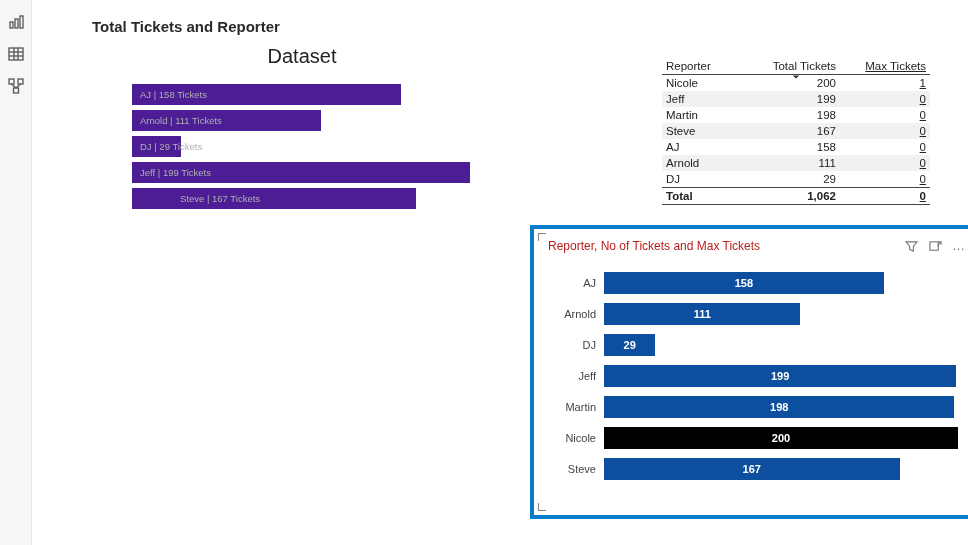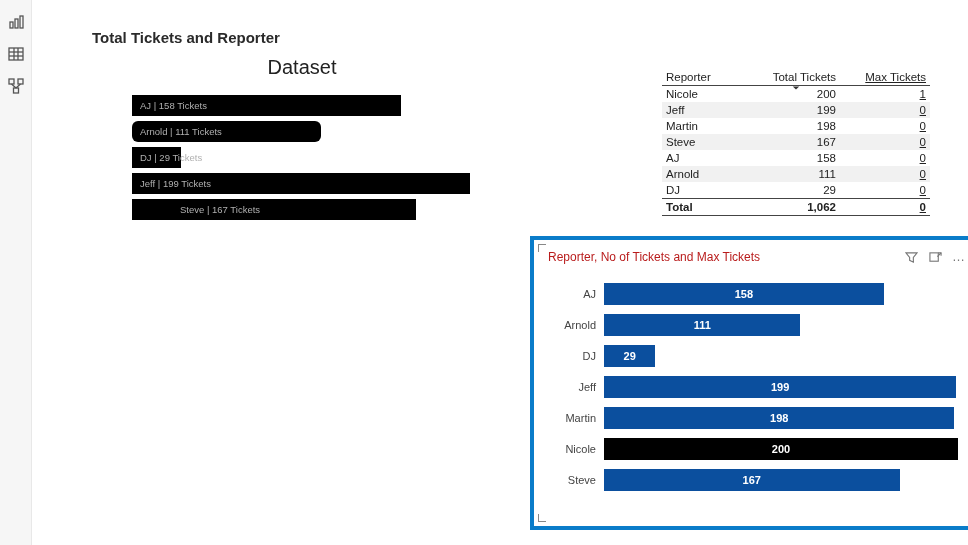--- a/index.html
+++ b/index.html
@@ -30,21 +30,20 @@
       justify-content: center;
       cursor: pointer;
       color: #555;
     }
     .rail-icon svg { width: 16px; height: 16px; stroke: #555; fill: none; stroke-width: 1.3; }
 
     .canvas {
       position: absolute;
       left: 32px; top: 0; right: 0; bottom: 0;
       padding: 18px 30px 0 60px;
-      margin-top: 11px;
     }
 
     .title-a {
       font-size: 15px;
       font-weight: 600;
       color: #2a2a2a;
       margin-bottom: 8px;
     }
     .title-dataset {
       text-align: center;
@@ -55,21 +54,21 @@
       width: 340px;
       margin-left: 40px;
     }
 
     .dataset-bars {
       width: 340px;
       margin-left: 40px;
     }
     .ds-bar {
       height: 21px;
-      background: #000000;
+      background: #4c1d95;
       margin-bottom: 5px;
       display: flex;
       align-items: center;
       padding-left: 8px;
       font-size: 9.5px;
       color: #b0b0b0;
       white-space: nowrap;
     }
 
     
@@ -190,21 +189,21 @@
   </div>
 </div>
 
 <div class="canvas">
 
   <div class="title-a">Total Tickets and Reporter</div>
   <div class="title-dataset">Dataset</div>
 
   <div class="dataset-bars" id="dataset-bars">
       <div class="ds-bar" style="width: 79%;">AJ | 158 Tickets</div>
-      <div class="ds-bar" style="width: 55.5%; border-radius: 6px;">Arnold | 111 Tickets</div>
+      <div class="ds-bar" style="width: 55.5%;">Arnold | 111 Tickets</div>
       <div class="ds-bar" style="width: 14.5%;">DJ | 29 Tickets</div>
       <div class="ds-bar" style="width: 99.5%;">Jeff | 199 Tickets</div>
       <div class="ds-bar" style="width: 83.5%; padding-left: 48px;">Steve | 167 Tickets</div>
     </div>
 
   <div class="table-visual">
     <div class="tv-row tv-header">
       <div class="tv-c1">Reporter</div>
       <div class="tv-c2">
         <span class="sort-wrap">

